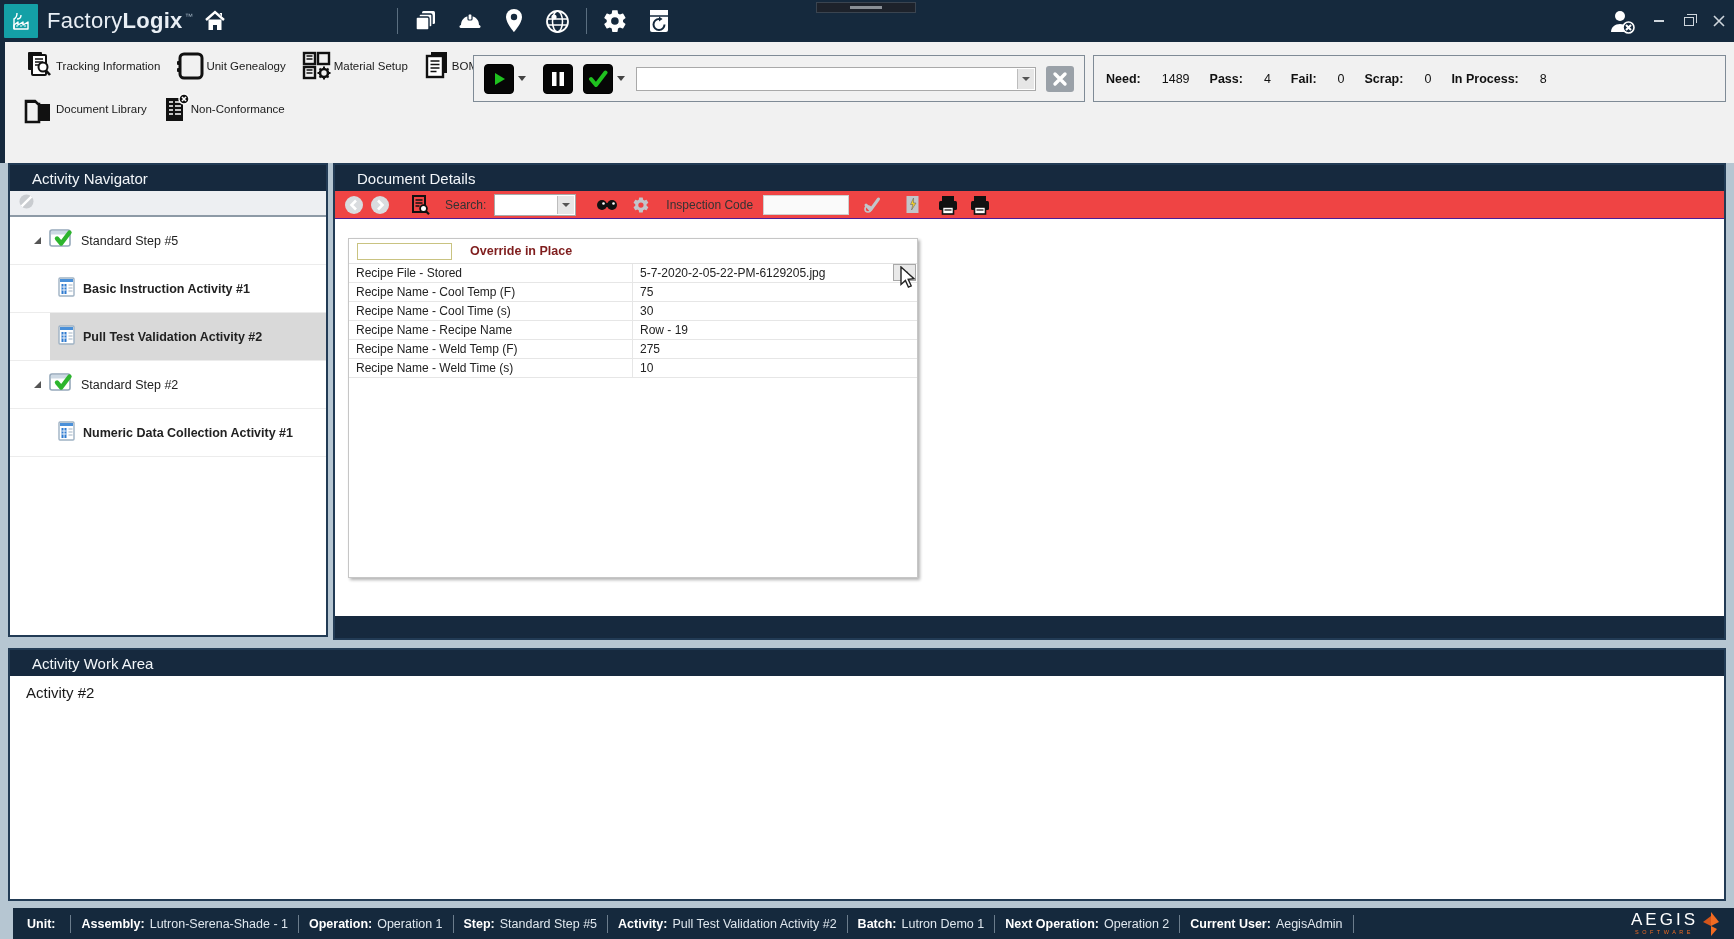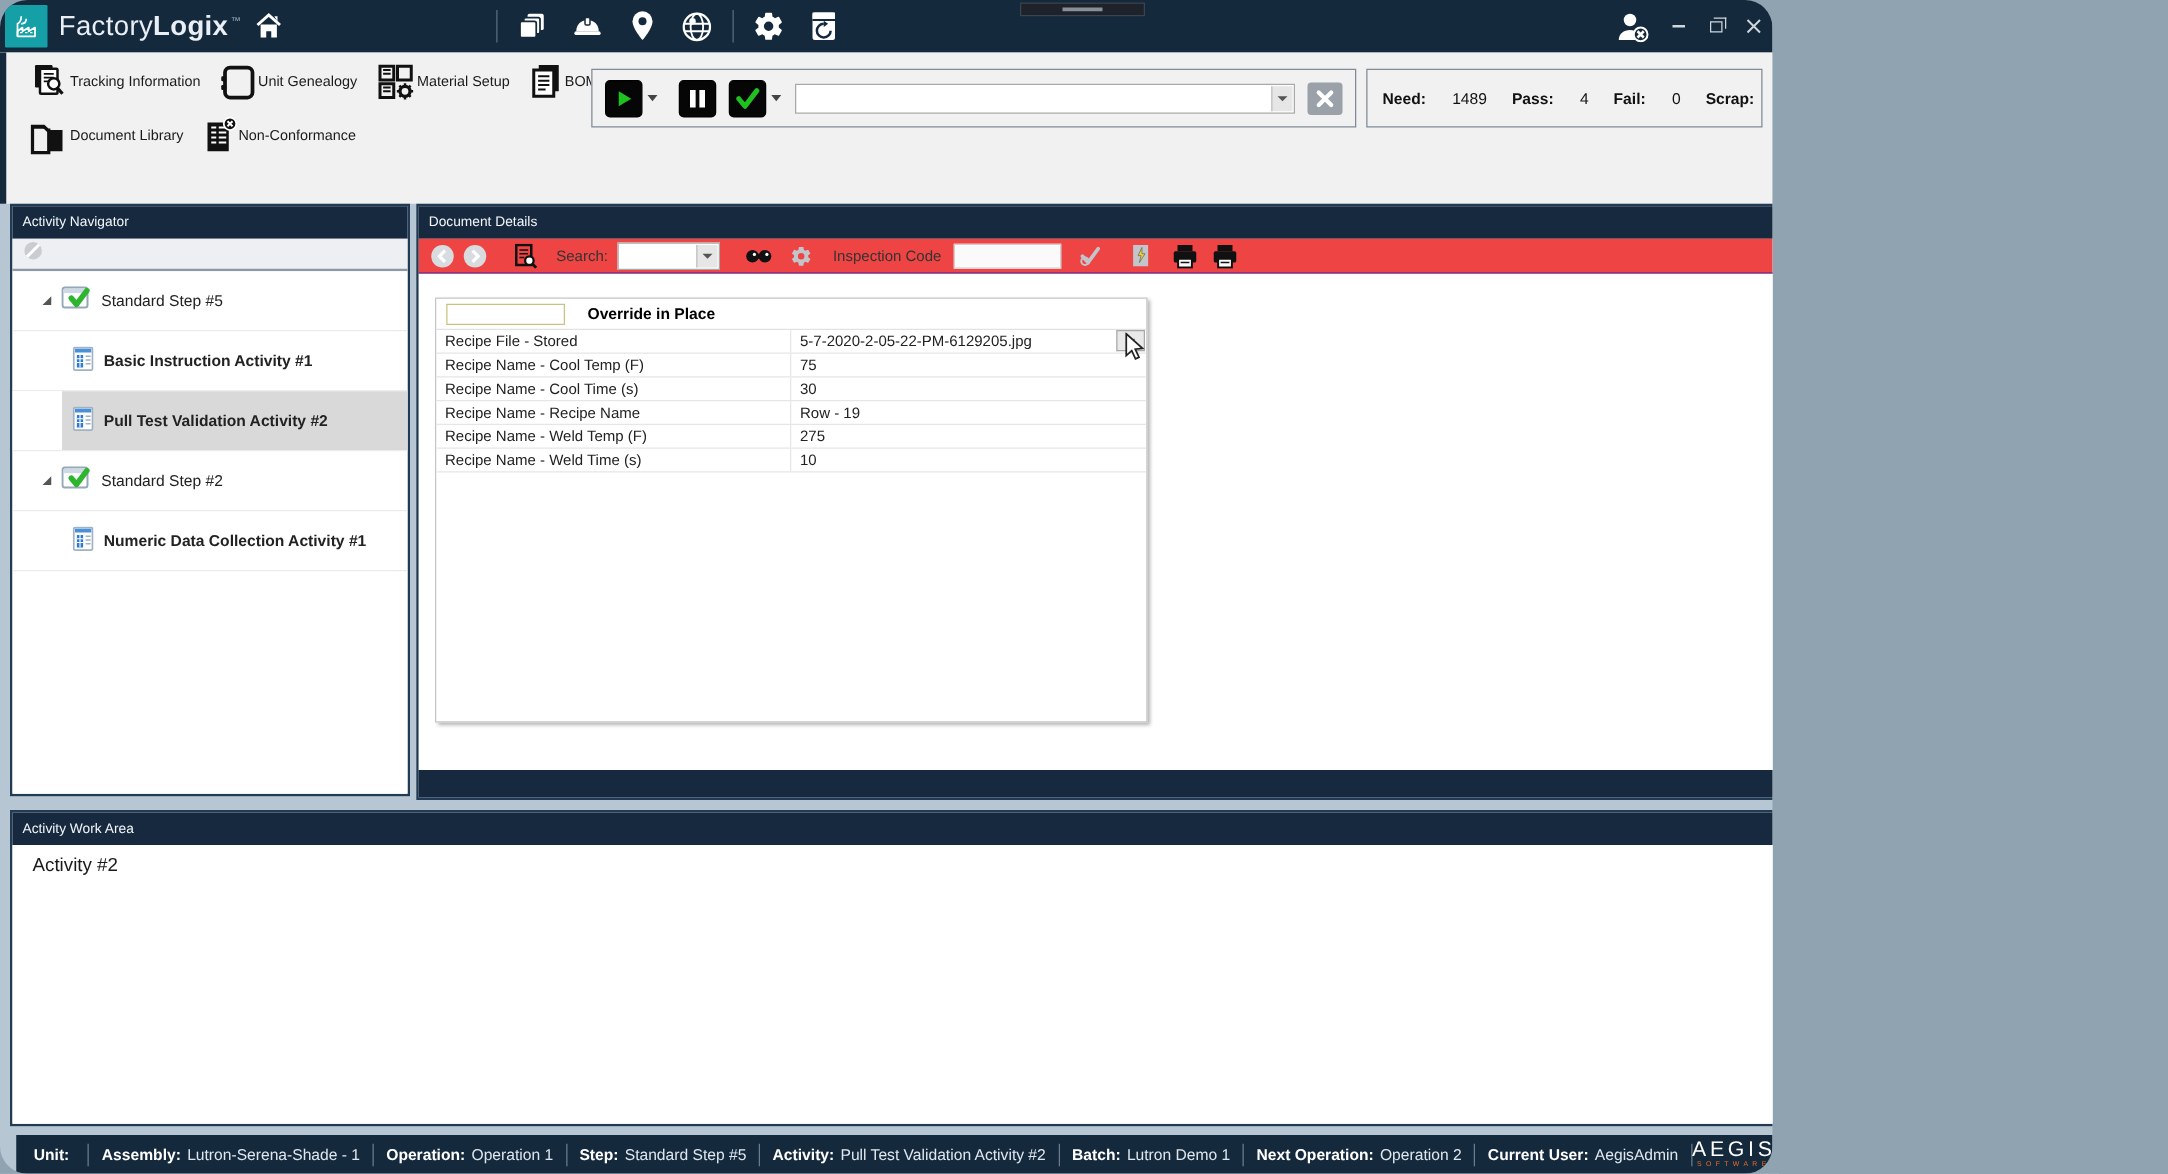--- a/index.html
+++ b/index.html
@@ -1,17 +1,17 @@
 <!DOCTYPE html>
 <html><head>
 <meta charset="utf-8">
 <style>
   * { box-sizing: border-box; margin: 0; padding: 0; }
   body { background:#8fa3b1; font-family:"Liberation Sans", sans-serif; }
-  .app { position:relative; width:1418px; height:939px; background:#B6C6D2; overflow:hidden;border-radius:22px; }
+  .app { position:relative; width:1734px; height:939px; background:#B6C6D2; overflow:hidden; }
 
   
   .titlebar { position:absolute; top:0; left:0; right:0; height:42px; background:#15293D; display:flex; align-items:center; color:#E9EFF5; }
   .logo-badge { width:34px; height:34px; background:#14A0A6; margin:0 9px 0 4px; display:flex; align-items:center; justify-content:center; border-radius:1px; }
   .app-title { font-size:22px; letter-spacing:.3px; display:flex; align-items:baseline; }
   .app-title .bold { font-weight:bold; }
   .tm { font-size:8px; margin-left:2px; align-self:flex-start; margin-top:4px; color:#9fb0bf; }
   .tb-icon { width:44px; height:42px; display:flex; align-items:center; justify-content:center; cursor:default; }
   .tb-sep { width:1px; height:26px; background:#5a6e80; margin:0 6px; }
   .tb-right { margin-left:auto; display:flex; align-items:center; }
@@ -35,21 +35,21 @@
   .combo { height:24px; background:#fff; border:1px solid #a9a9a9; display:flex; align-items:center; position:relative; }
   .combo .arrowbox { position:absolute; right:1px; top:1px; bottom:1px; width:17px; background:#e6e6e6; border-left:1px solid #bdbdbd; display:flex; align-items:center; justify-content:center; }
   .combo .arrowbox b { width:0; height:0; border-left:4px solid transparent; border-right:4px solid transparent; border-top:4px solid #555; }
   .unit-combo { flex:1; margin:0 10px 0 4px; }
   .xbtn { width:28px; height:26px; background:#9aa1a8; border-radius:3px; display:flex; align-items:center; justify-content:center; flex:none; }
   .stats-group { position:absolute; left:1088px; top:13px; right:8px; height:47px; border:1px solid #7f8b96; background:#F1F1F1; display:flex; align-items:center; gap:20px; padding-left:12px; font-size:12.5px; color:#111; }
   .stat { display:flex; gap:21px; white-space:nowrap; }
   .stat b { font-weight:bold; }
 
   
-  .panel-header { height:26px; background:#16293E; color:#F2F6FA; font-size:11px; display:flex; align-items:center; padding-left:8px; flex:none; }
+  .panel-header { height:26px; background:#16293E; color:#F2F6FA; font-size:15px; display:flex; align-items:center; padding-left:22px; flex:none; }
   .nav-panel { position:absolute; left:8px; top:163px; width:320px; height:474px; background:#fff; border:2px solid #223B55; display:flex; flex-direction:column; }
   .nav-toolstrip { height:26px; background:#EDEFF2; border-bottom:2px solid #8d9aa6; display:flex; align-items:center; padding-left:8px; flex:none; }
   .tree { flex:1; overflow:hidden; background:#fff; }
   .tree-row { height:48px; display:flex; align-items:center; border-bottom:1px solid #ECECEC; font-size:12.5px; color:#222; cursor:default; }
   .tree-row .expander { width:0; height:0; border-bottom:7px solid #555; border-left:7px solid transparent; margin:0 8px 0 24px; flex:none; }
   .tree-row.step .lbl { margin-left:8px; }
   .tree-row.activity { font-weight:bold; padding-left:48px; }
   .tree-row.activity .lbl { margin-left:8px; }
   .tree-row.selected { background:linear-gradient(to right, #ffffff 40px, #D9D9D9 40px); }
 
@@ -58,21 +58,21 @@
   .doc-toolbar .ticon { width:26px; height:26px; display:flex; align-items:center; justify-content:center; flex:none; }
   .doc-toolbar .tlabel { margin:0 6px; white-space:nowrap; }
   .search-combo { width:82px; margin-left:2px; }
   .insp-input { width:86px; height:20px; border:1px solid #cfcfcf; background:#fafafa; margin-left:4px; font-size:12px; padding:0 4px; }
   .doc-content { flex:1; position:relative; background:#fff; }
   .doc-bottomstrip { height:22px; background:#16293E; flex:none; }
 
   .recipe-table { position:absolute; left:13px; top:19px; width:570px; height:340px; background:#fff; border:1px solid #c6c6c6; box-shadow:2px 2px 3px rgba(0,0,0,.3); display:flex; flex-direction:column; }
   .rt-header { height:25px; display:flex; align-items:center; border-bottom:1px solid #e2e2e2; flex:none; }
   .override-input { width:95px; height:17px; border:1px solid #C9C381; margin-left:8px; font-size:11px; padding:0 3px; }
-  .rt-title { font-weight:bold; font-size:12.5px; margin-left:18px; color:#000000; }
+  .rt-title { font-weight:bold; font-size:12.5px; margin-left:18px; color:#7f1d1d; }
   .rt-row { height:19px; display:flex; font-size:12px; color:#222; border-bottom:1px solid #e6e6e6; flex:none; }
   .rt-label { width:284px; padding:2px 0 0 7px; border-right:1px solid #e6e6e6; overflow:hidden; white-space:nowrap; }
   .rt-value { flex:1; padding:2px 0 0 7px; position:relative; overflow:hidden; white-space:nowrap; }
   .browse-btn { position:absolute; right:1px; top:0px; width:23px; height:17px; border:1px solid #a8a8a8; background:#e9e9e9; font-size:10px; line-height:9px; text-align:center; color:#333; cursor:default; }
   .rt-filler { flex:1; }
 
   .work-panel { position:absolute; left:8px; top:648px; width:1718px; height:253px; background:#fff; border:2px solid #223B55; display:flex; flex-direction:column; }
   .work-content { flex:1; background:#fff; padding:8px 0 0 16px; font-size:15px; color:#1a1a1a; }
 
   

